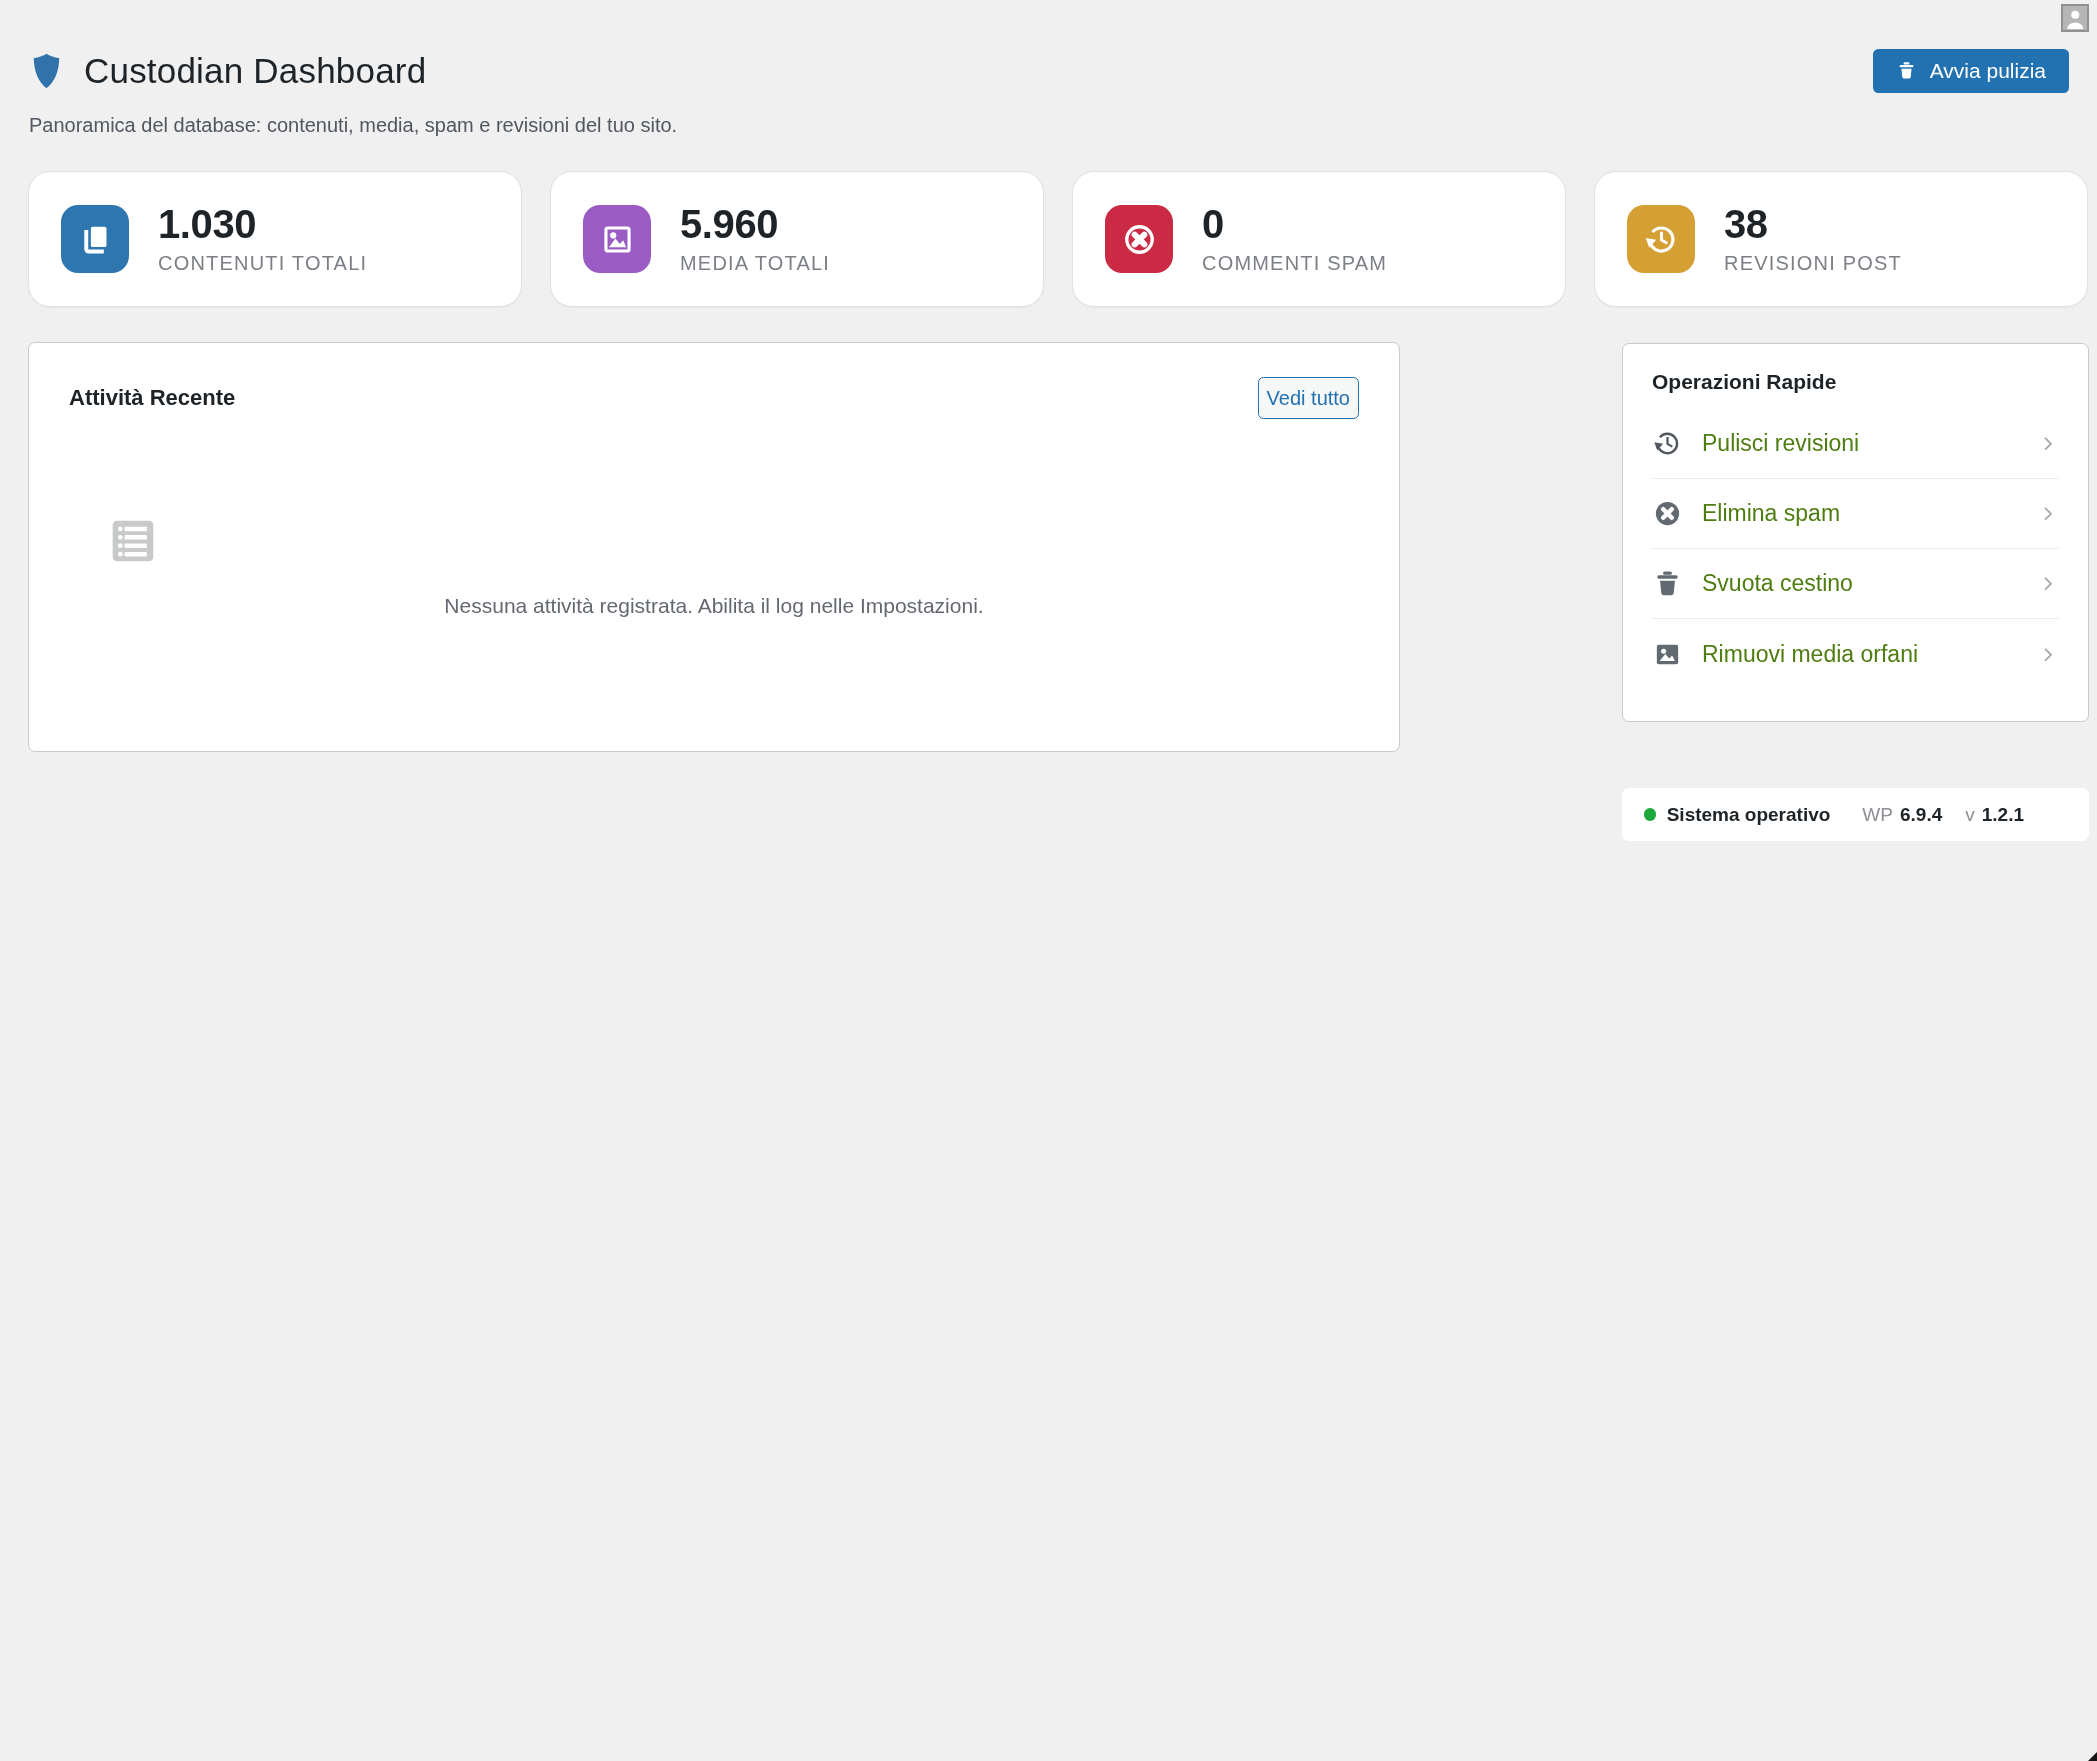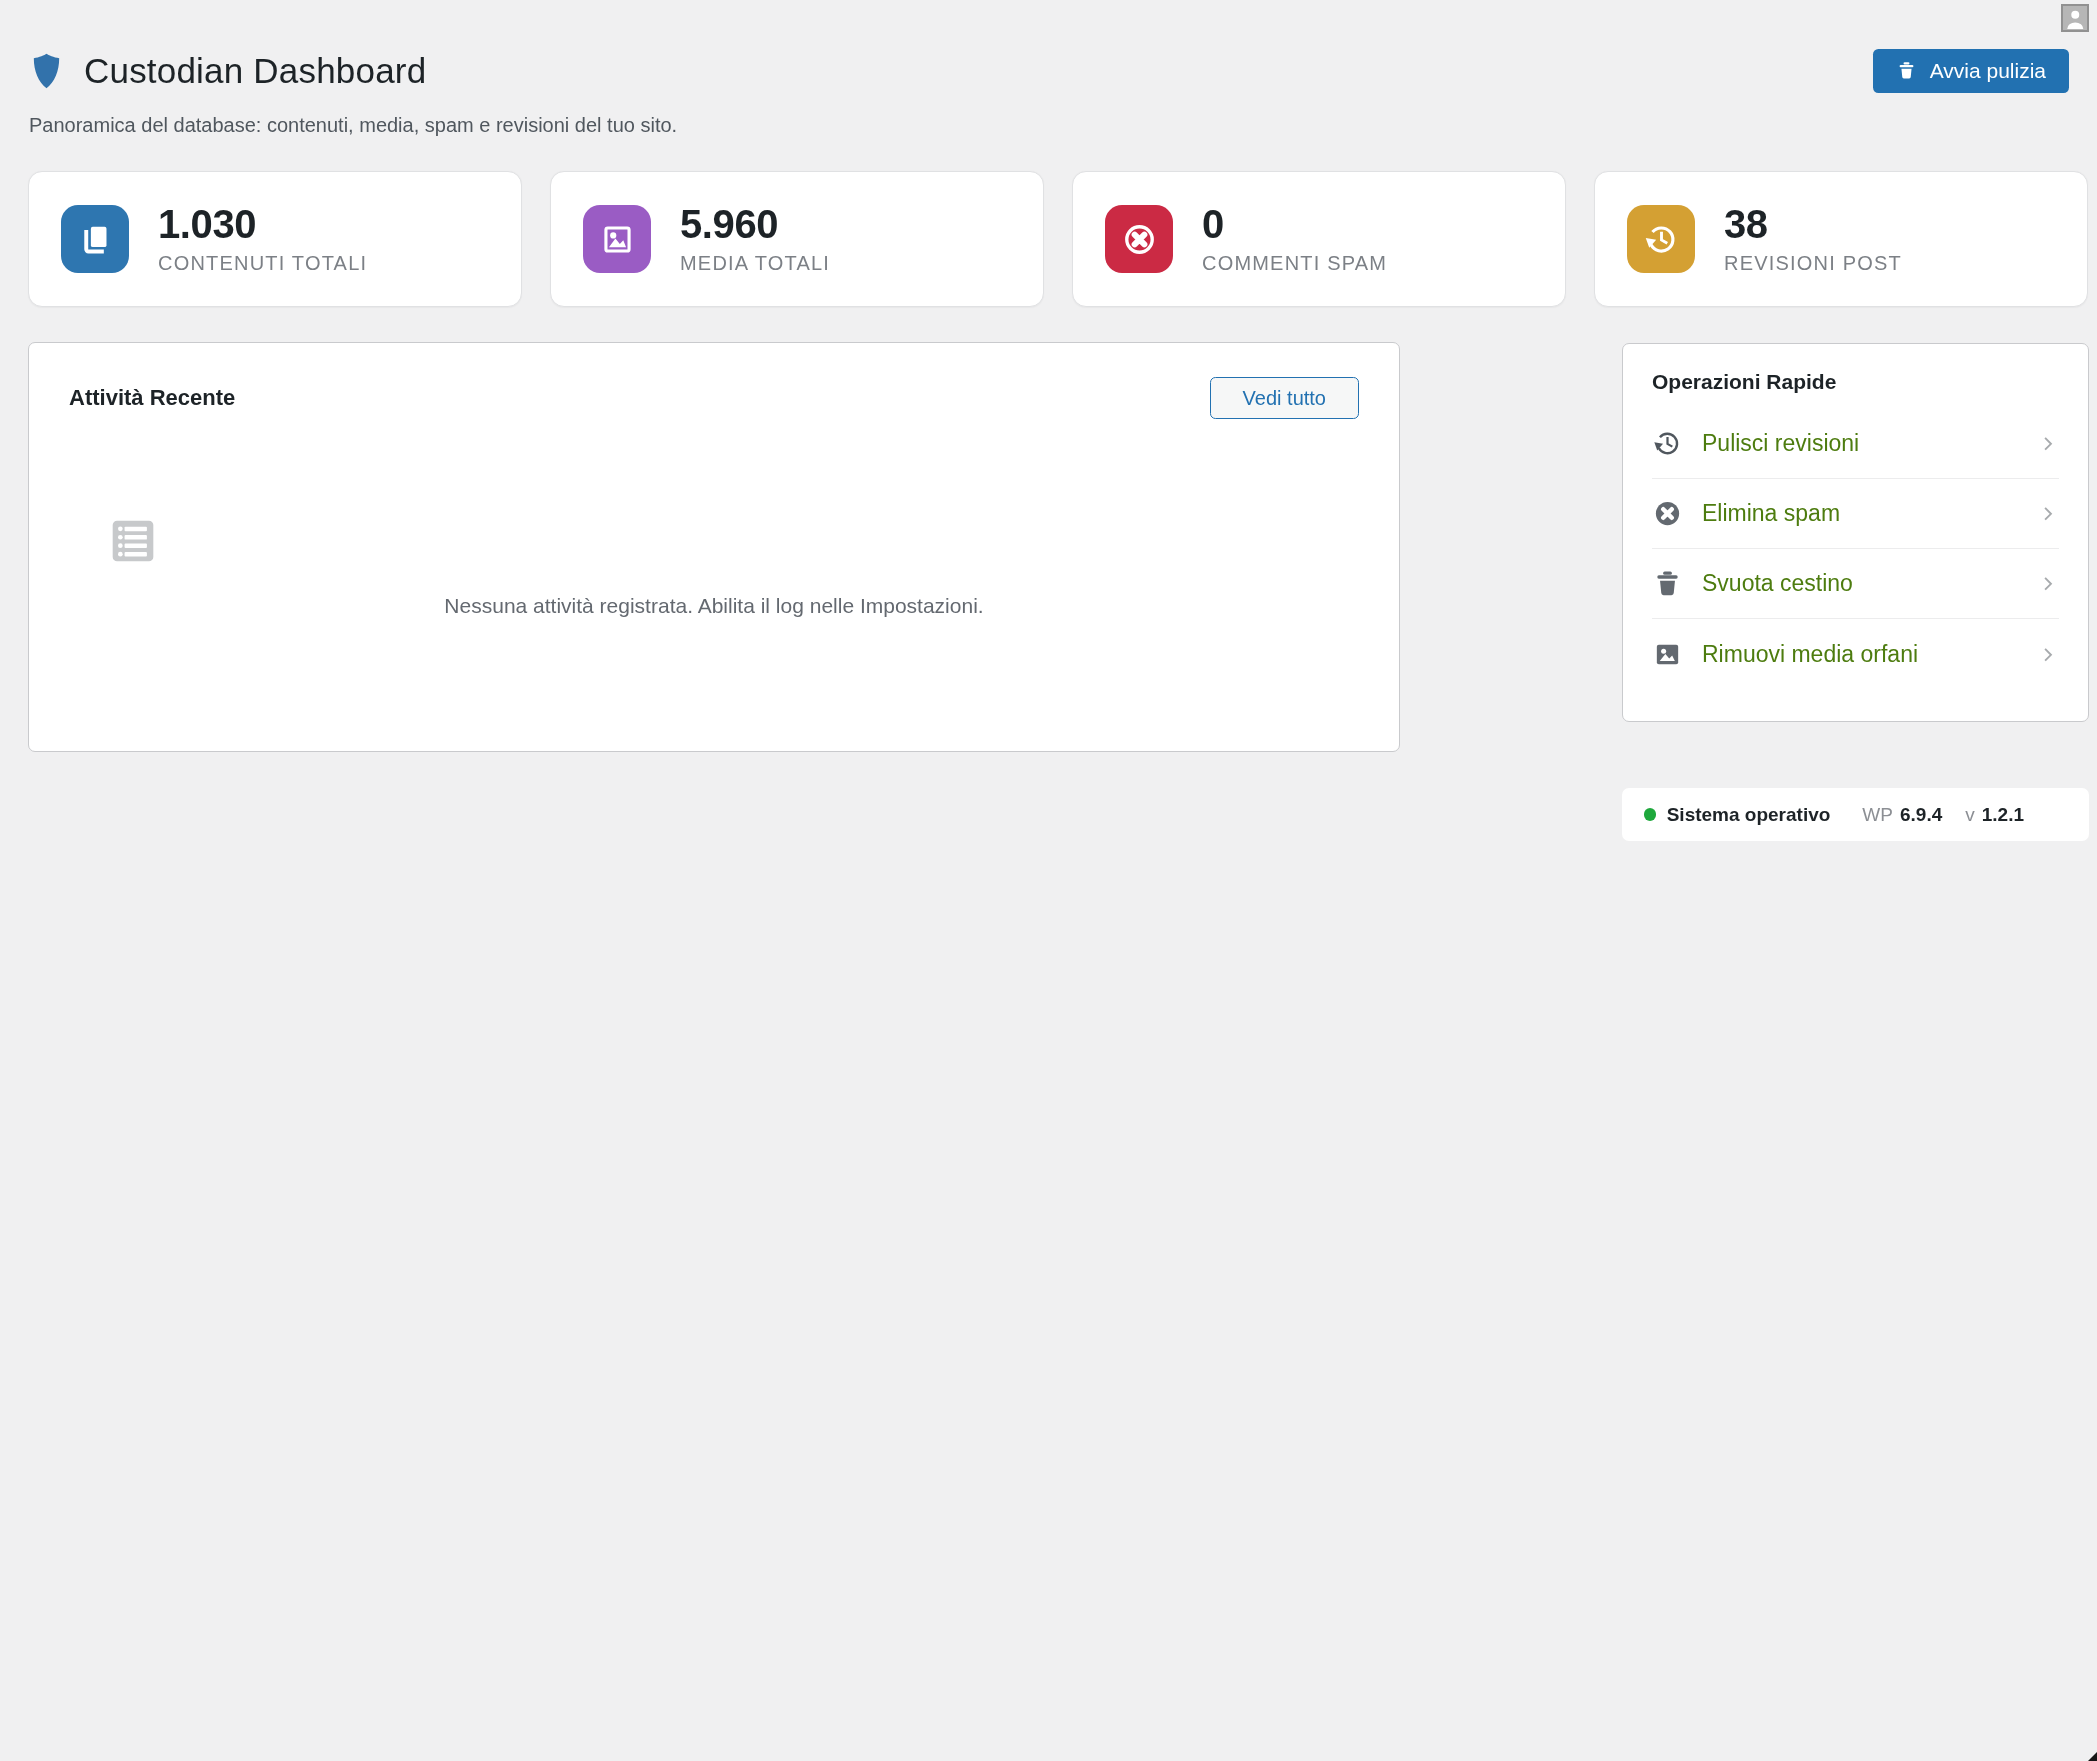--- a/index.html
+++ b/index.html
@@ -25,40 +25,40 @@
   }
   .cleanup-btn svg { width:21px; height:21px; }
   .page-subtitle { position:absolute; left:29px; top:114px; font-size:20px; color:#50575e; }
 
   
   .cards {
     position:absolute; left:28px; top:171px; width:2060px;
     display:grid; grid-template-columns:repeat(4,1fr); gap:28px;
   }
   .card {
-    background:#fff; border:0.8px solid #e0e1e3; border-radius:14px; height:136px;
+    background:#fff; border:0.8px solid #e0e1e3; border-radius:22px; height:136px;
     display:flex; align-items:center; padding:0 38px 0 32px;
     box-shadow:0 0.8px 1.5px rgba(0,0,0,.04);
   }
   .stat-icon {
     width:68px; height:68px; border-radius:17px; flex:0 0 auto;
     display:flex; align-items:center; justify-content:center; margin-right:29px;
   }
   .stat-icon svg { width:37px; height:37px; }
   .stat-value { font-size:40px; font-weight:700; letter-spacing:-0.4px; line-height:1.05; }
   .stat-label { font-size:20px; color:#7c8086; letter-spacing:1.2px; margin-top:7.7px; }
 
   
   .panel { background:#fff; border:0.8px solid #c9cacd; border-radius:7px; }
   .activity-panel { position:absolute; left:28px; top:342px; width:1372px; height:410px; }
   .activity-head { display:flex; align-items:center; padding:34px 40px 0 40px; }
   .activity-title { font-size:22px; font-weight:700; color:#1d2327; }
   .view-all-btn {
     margin-left:auto; background:#f6f7f7; color:#2271b1; border:1.5px solid #2271b1;
-    border-radius:5.4px; height:42px; padding:0 32px; font-size:20px; font-family:inherit; cursor:pointer;
+    border-radius:5.4px; height:42px; padding:0 8px; font-size:20px; font-family:inherit; cursor:pointer;
   }
   .empty-icon { position:absolute; left:79px; top:173px; width:50px; height:50px; }
   .empty-text {
     position:absolute; left:0; right:0; top:251px; text-align:center;
     font-size:21px; color:#646970;
   }
 
   
   .quick-panel { position:absolute; left:1622px; top:343px; width:467px; height:379px; padding:26px 29px 0 29px; }
   .quick-title { font-size:21px; font-weight:700; color:#1d2327; margin-bottom:15.4px; }

